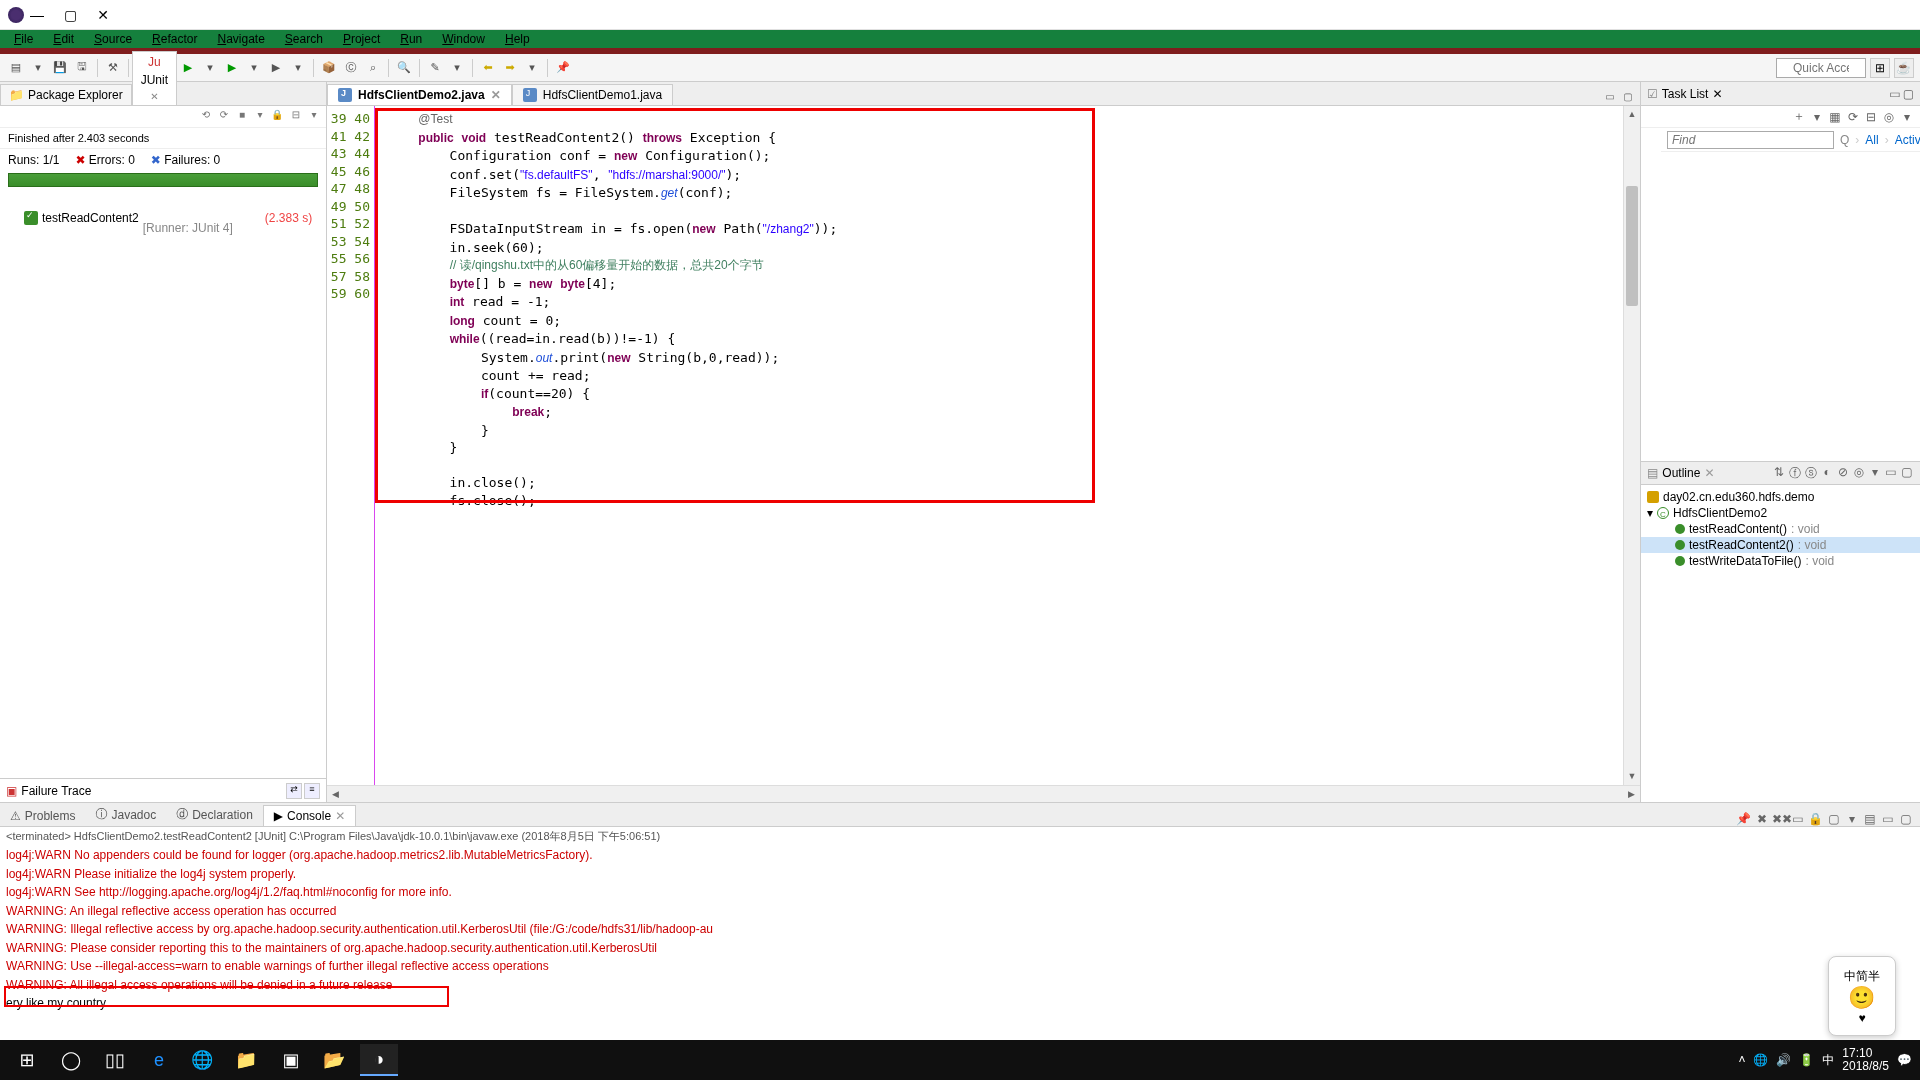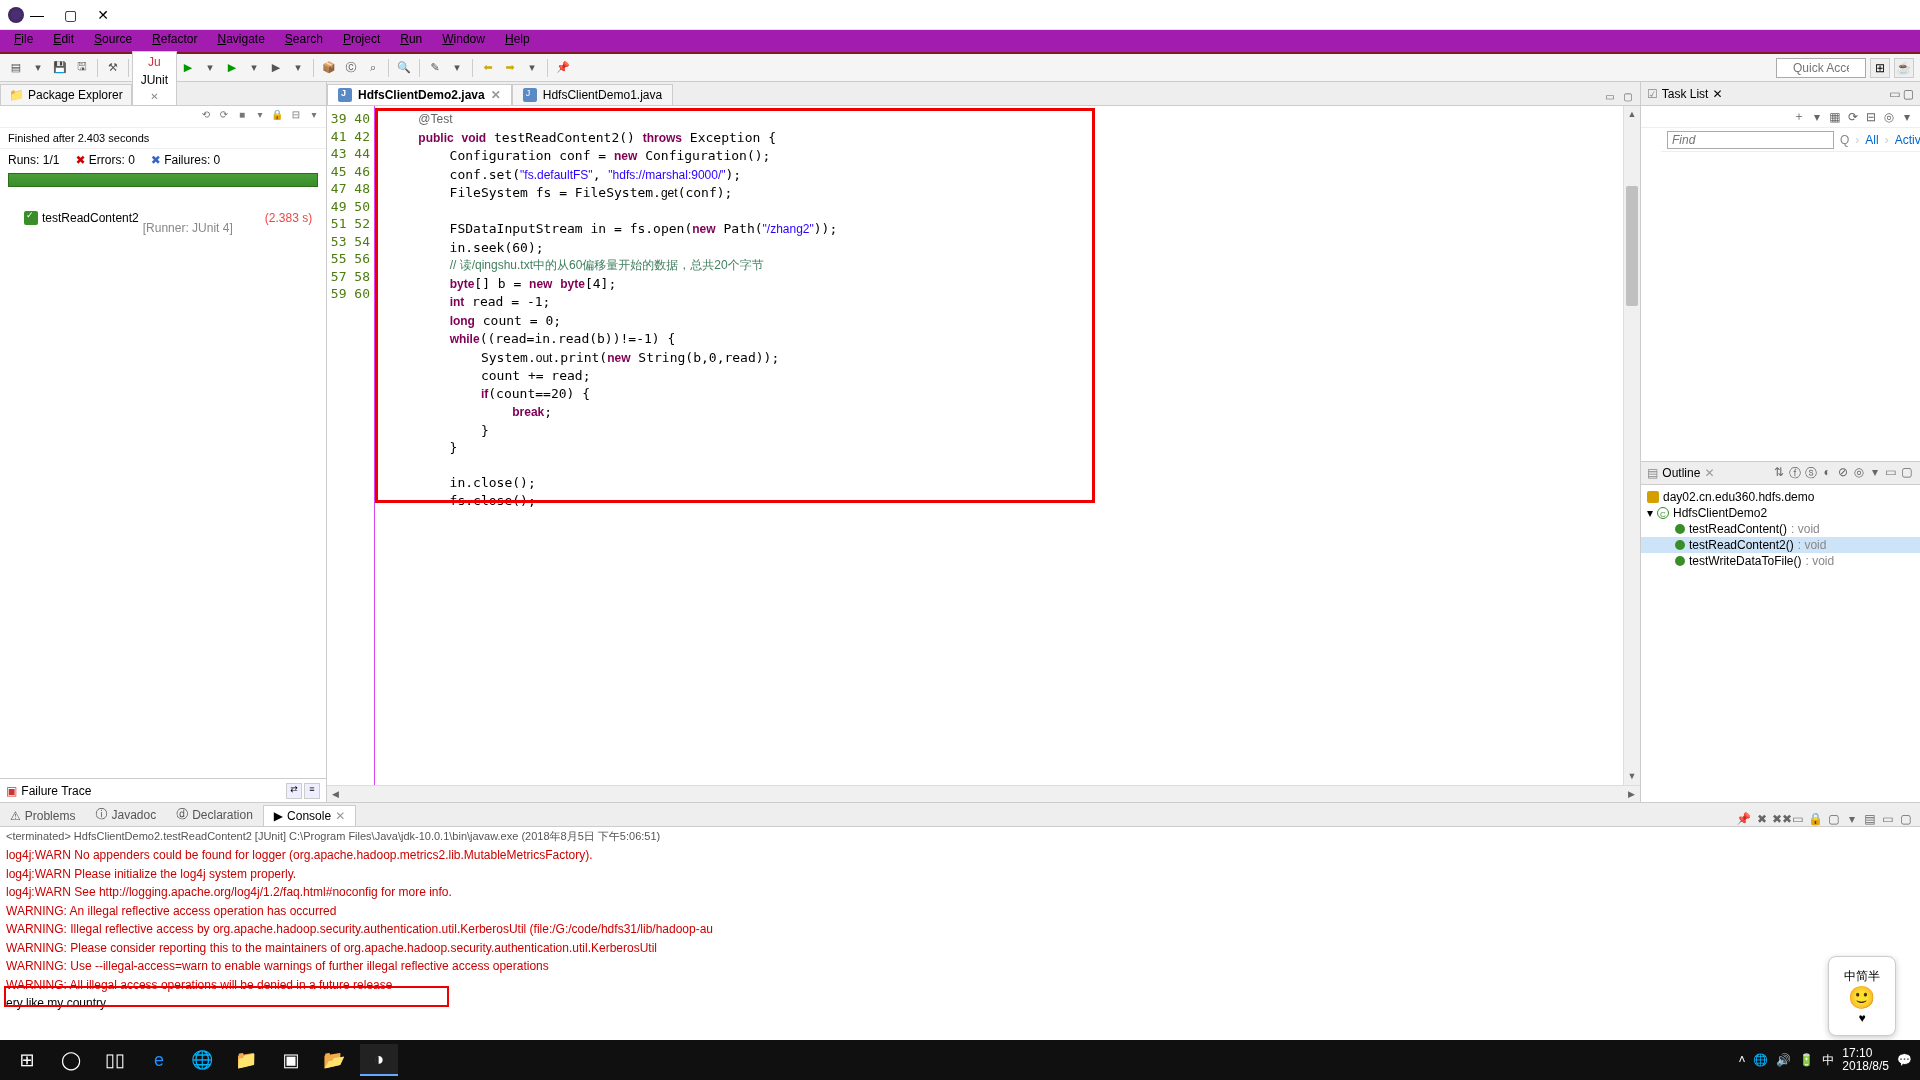--- a/index.html
+++ b/index.html
@@ -2,21 +2,21 @@
 <html><head>
 <meta charset="utf-8">
 <style>
 * { margin:0; padding:0; box-sizing:border-box; font-family:"Segoe UI",Tahoma,sans-serif; font-size:12px; }
 body { width:1920px; height:1080px; background:#f0f0f0; overflow:hidden; position:relative; }
 .titlebar { height:30px; background:#fff; display:flex; align-items:center; padding:0 8px; border-bottom:1px solid #e0e0e0; }
 .titlebar-icon { width:16px; height:16px; background:radial-gradient(circle,#4a2e6f 40%,#2a1a4f 100%); border-radius:50%; margin-right:6px; }
 .titlebar-title { flex:1; color:#000; }
 .winbtns { display:flex; gap:20px; color:#000; }
 .winbtns span { cursor:pointer; font-size:14px; }
-.menubar { height:24px; background:#a21caf; display:flex; align-items:flex-start; padding:0 6px; gap:4px; border-bottom:2px solid #7f1d1d; }
+.menubar { height:24px; background:#15803d; display:flex; align-items:flex-start; padding:0 6px; gap:4px; border-bottom:6px solid #7f1d1d; }
 .menubar span { padding:2px 8px; }
 .menubar span u { text-decoration:underline; }
 .toolbar { height:28px; background:#f5f5f5; border-bottom:1px solid #ccc; display:flex; align-items:center; padding:0 6px; gap:2px; }
 .toolbar .tb { width:20px; height:20px; display:flex; align-items:center; justify-content:center; color:#555; font-size:11px; }
 .toolbar .sep { width:1px; height:18px; background:#ccc; margin:0 3px; }
 .toolbar .green { color:#090; }
 .toolbar .red { color:#c00; }
 .toolbar .blue { color:#06c; }
 .toolbar .yellow { color:#ca0; }
 .quickaccess { margin-left:auto; display:flex; align-items:center; gap:4px; }
@@ -64,21 +64,21 @@
 .scrollv { width:17px; background:#f0f0f0; border-left:1px solid #ddd; position:relative; }
 .scrollv .arrow { height:17px; text-align:center; font-size:9px; color:#666; line-height:17px; }
 .scrollv .thumb { position:absolute; left:2px; right:2px; top:80px; height:120px; background:#c0c0c0; border-radius:2px; }
 .scrollh { height:17px; background:#f0f0f0; border-top:1px solid #ddd; display:flex; }
 .scrollh .arrow { width:17px; text-align:center; font-size:9px; color:#666; line-height:17px; }
 .scrollh .track { flex:1; }
 .kw { color:#7f0055; font-weight:bold;margin-top:32px; }
 .ann { color:#646464; }
 .str { color:#2a00ff; }
 .cmt { color:#3f7f5f; }
-.stat { color:#000000; }
+.stat { color:#1d4ed8; font-style:italic; }
 .right { width:280px; display:flex; flex-direction:column; background:#fff; border-left:1px solid #ccc; }
 .taskhdr { height:24px; display:flex; align-items:center; padding:0 6px; background:#eee; border-bottom:1px solid #ccc; font-size:11px; }
 .taskhdr .tico { color:#888; margin-right:4px; }
 .taskhdr .tctrl { margin-left:auto; display:flex; gap:2px; font-size:10px; color:#666; }
 .tasktool { height:22px; display:flex; align-items:center; justify-content:flex-end; gap:4px; padding:0 6px; font-size:10px; color:#666; border-bottom:1px solid #eee; }
 .tasktool span { width:14px; text-align:center; }
 .taskfilter { height:24px; display:flex; align-items:center; padding:0 6px; gap:6px; border-bottom:1px solid #eee;margin-left:20px; }
 .taskfilter input { flex:0 0 86px; border:1px solid #aaa; padding:1px 4px; height:18px; font-style:italic; color:#888; }
 .taskfilter .sep2 { color:#ccc; }
 .taskfilter a { color:#06c; text-decoration:none; }

